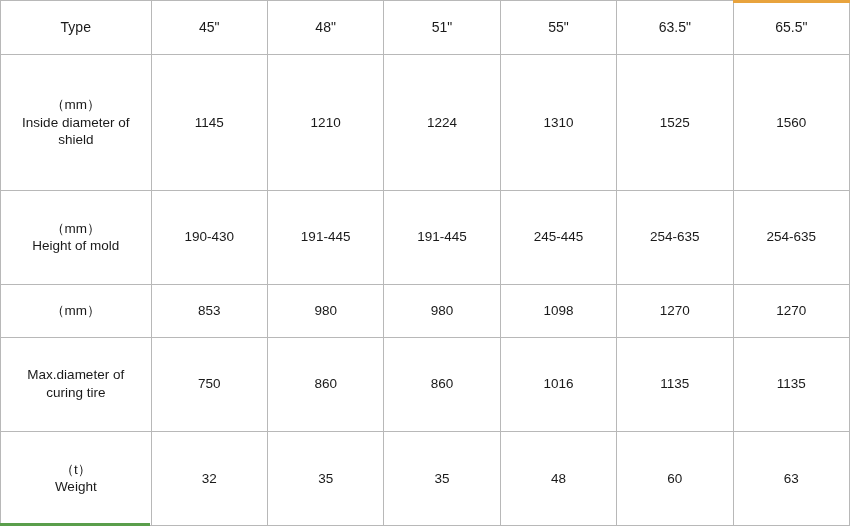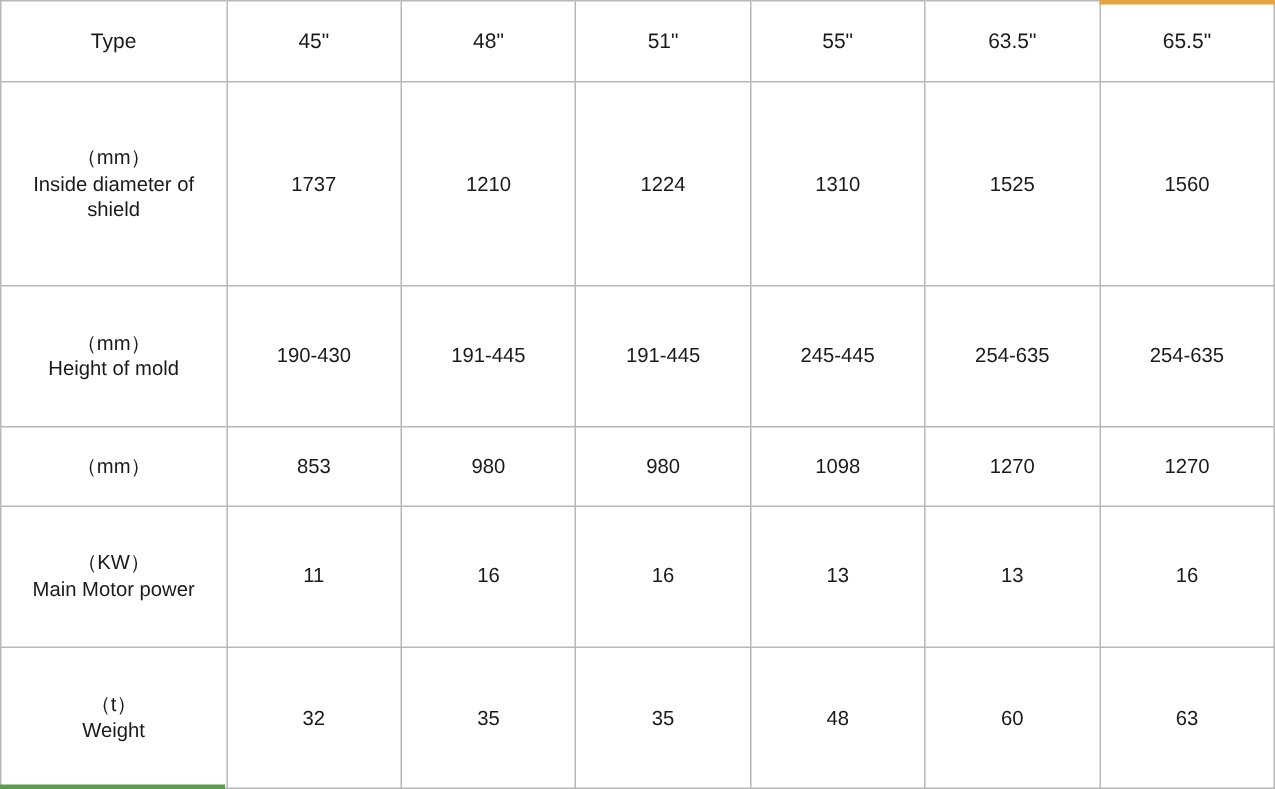--- a/index.html
+++ b/index.html
@@ -97,21 +97,21 @@
         <td>55"</td>
         <td>63.5"</td>
         <td class="accent-head">65.5"</td>
       </tr>
 
 
       <tr>
         <td class="label-cell">（mm）
 Inside diameter of
 shield</td>
-        <td>1737</td>
+        <td>1145</td>
         <td>1210</td>
         <td>1224</td>
         <td>1310</td>
         <td>1525</td>
         <td>1560</td>
       </tr>
 
 
       <tr>
         <td class="label-cell">（mm）
@@ -128,31 +128,31 @@
       <tr>
         <td class="label-cell">（mm）</td>
         <td>853</td>
         <td>980</td>
         <td>980</td>
         <td>1098</td>
         <td>1270</td>
         <td>1270</td>
       </tr>
 
+      <tr>
+        <td class="label-cell">Max.diameter of
+curing tire</td>
+        <td>750</td>
+        <td>860</td>
+        <td>860</td>
+        <td>1016</td>
+        <td>1135</td>
+        <td>1135</td>
+      </tr>
 
-      <tr>
-        <td class="label-cell">（KW）
-Main Motor power</td>
-        <td>11</td>
-        <td>16</td>
-        <td>16</td>
-        <td>13</td>
-        <td>13</td>
-        <td>16</td>
-      </tr>
 
 
       <tr>
         <td class="label-cell">（t）
 Weight</td>
         <td>32</td>
         <td>35</td>
         <td>35</td>
         <td>48</td>
         <td>60</td>

